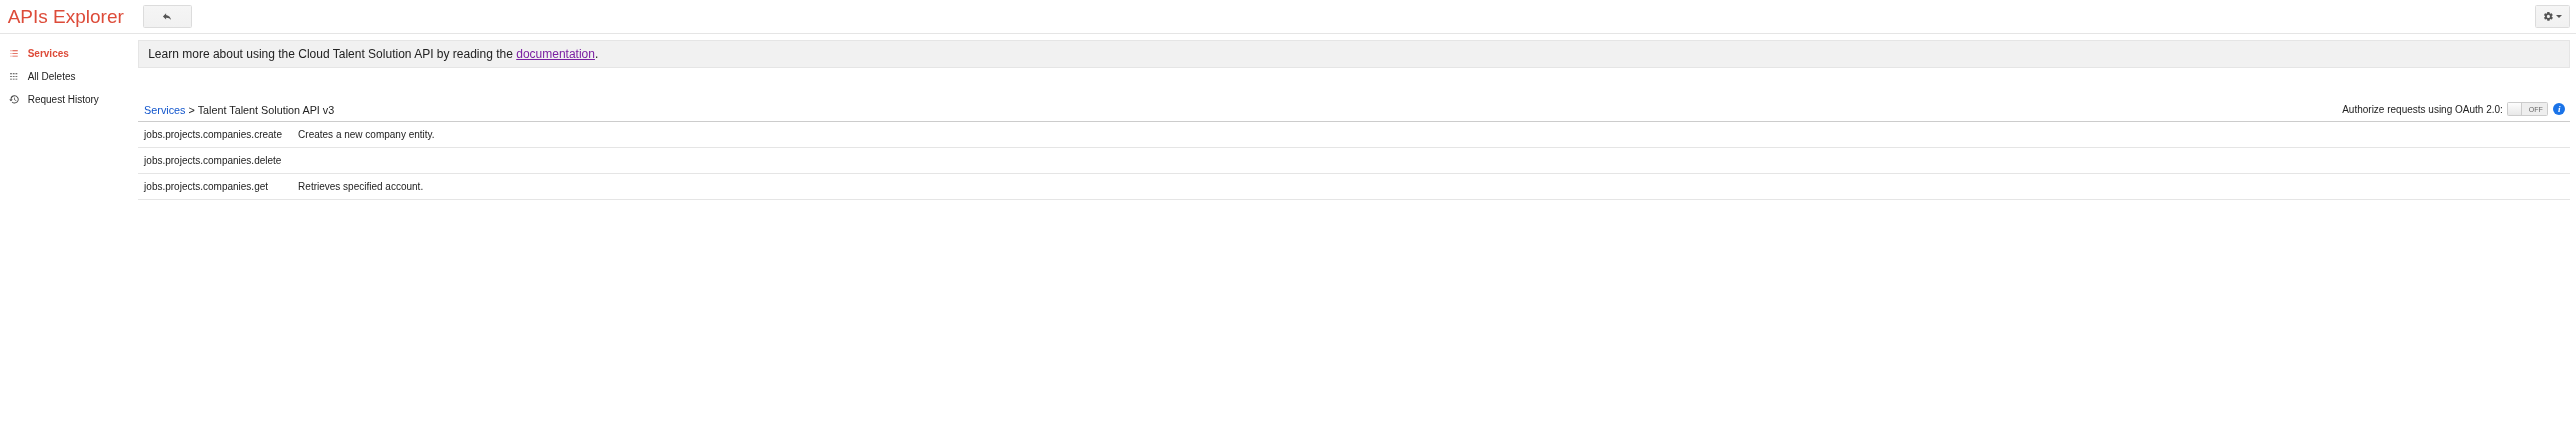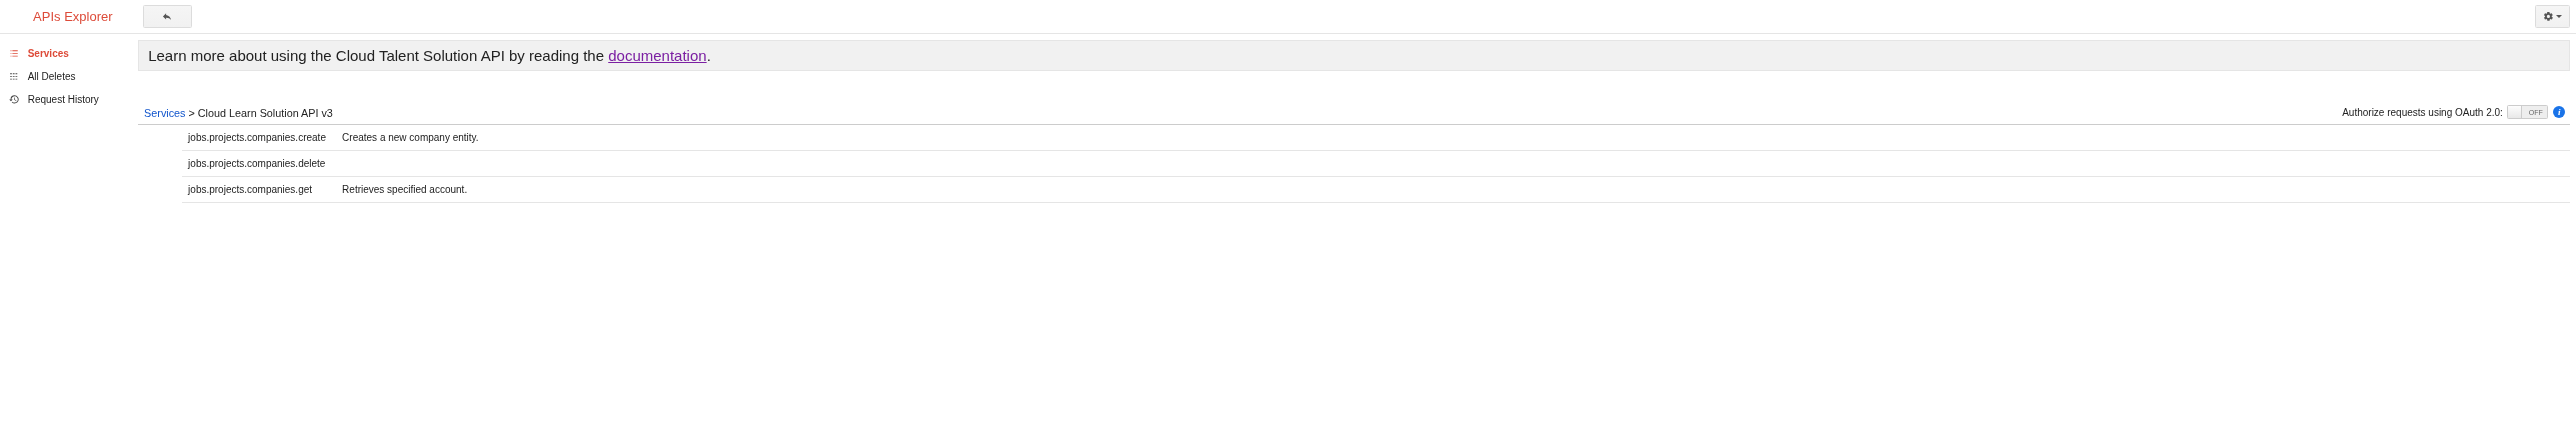--- a/index.html
+++ b/index.html
@@ -11,25 +11,24 @@
     }
     .topbar {
       display: flex;
       align-items: center;
       border-bottom: 0.8px solid #e5e5e5;
       height: 34px;
       padding: 0 6.1px 0 0;
     }
     .app-title {
       color: #dd4b39;
-      font-size: 13px;
+      font-size: 19px;
       font-weight: 400;
       padding-left: 7.7px;
       width: 138px;
-      text-align: center;
     }
     .back-btn {
       margin-left: 4.6px;
       width: 49px;
       height: 23px;
       border: 0.8px solid #dcdcdc;
       background: linear-gradient(#f5f5f5, #f1f1f1);
       border-radius: 1.5px;
       display: flex;
       align-items: center;
@@ -80,21 +79,21 @@
     .side-item.active svg { fill: #dd4b39; }
     .main {
       flex: 1;
       padding-right: 6.1px;
     }
     .info-bar {
       background: #f1f1f1;
       border: 0.8px solid #e5e5e5;
       padding: 6.1px 9.2px;
       margin: 6.1px 0 10.8px 0;
-      font-size: 15px;
+      font-size: 12px;
     }
     .info-bar a { color: #7b1fa2; text-decoration: underline; }
     .breadcrumb-row {
       display: flex;
       align-items: flex-end;
       justify-content: space-between;
       padding: 3.1px 4.6px 4.6px 6.1px;
       border-bottom: 0.8px solid #ccc;
     }
     .breadcrumb { font-size: 10.8px; }
@@ -124,21 +123,20 @@
       font-style: italic; font-family: serif; font-weight: bold;
       font-size: 9.2px;
       cursor: pointer;
     }
     .methods { }
     .method-row {
       display: flex;
       border-bottom: 0.8px solid #e5e5e5;
       padding: 7px 6.1px;
       font-size: 10px;
-      margin-left: 44px;
     }
     .method-name { width: 154px; color: #222; cursor: pointer; }
     .method-desc { flex: 1; color: #222; }
   </style>
 </head>
 <body>
 
 <div class="topbar">
   <div class="app-title">APIs Explorer</div>
   <div class="back-btn">
@@ -177,21 +175,21 @@
     </div>
   </nav>
 
   <main class="main">
     <div class="info-bar">
       <span>Learn more about using the Cloud Talent Solution API by reading the </span><a href="#">documentation</a><span>.</span>
     </div>
 
     <div class="breadcrumb-row">
       <div class="breadcrumb">
-        <a href="#">Services</a><span> &gt; </span><span>Cloud Learn Solution API v3</span>
+        <a href="#">Services</a><span> &gt; </span><span>Talent Talent Solution API v3</span>
       </div>
       <div class="auth-area">
         <span>Authorize requests using OAuth 2.0:</span>
         <div class="toggle">
           <div class="toggle-knob"></div>
           <span>OFF</span>
         </div>
         <div class="info-icon">i</div>
       </div>
     </div>

